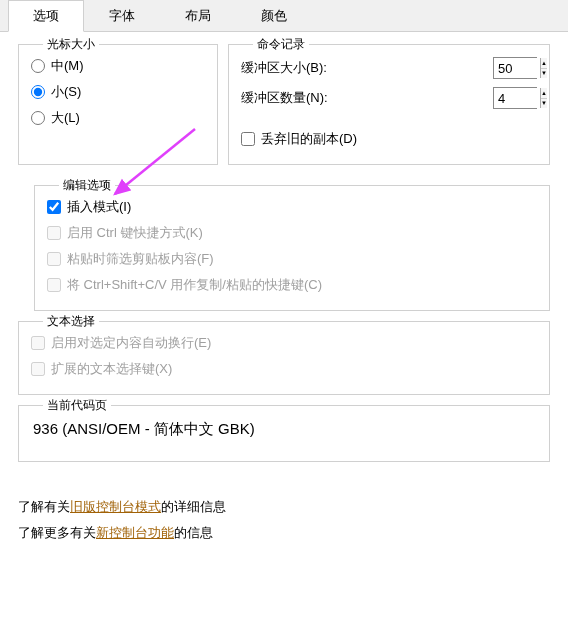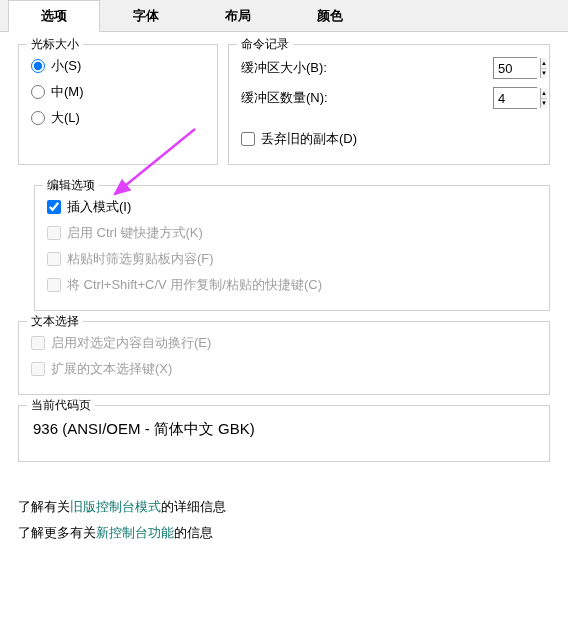--- a/index.html
+++ b/index.html
@@ -15,27 +15,26 @@
     overflow: hidden;
   }
   .tabs {
     display: flex;
     border-bottom: 1px solid #d0d0d0;
     background: #f0f0f0;
     padding-left: 8px;
     position: relative;
   }
   .tab {
-    padding: 6px 32px;
+    padding: 6px 24px;
     border: 1px solid transparent;
     border-bottom: none;
     font-size: 13px;
     cursor: pointer;
     position: relative;
-    font-weight: bold;
   }
   .tab.active {
     background: #ffffff;
     border: 1px solid #d0d0d0;
     border-bottom: 1px solid #ffffff;
     margin-bottom: -1px;
   }
   .content {
     padding: 12px 18px;
     background: #fff;
@@ -47,21 +46,21 @@
   }
   .fieldset {
     border: 1px solid #d0d0d0;
     padding: 8px 12px 12px 12px;
     position: relative;
     margin-bottom: 10px;
   }
   .fieldset-title {
     position: absolute;
     top: -9px;
-    left: 8px;
+    left: 24px;
     background: #fff;
     padding: 0 4px;
     font-size: 12px;
     font-family: Liberation Serif, serif;
   }
   .cursor-box { width: 200px; }
   .cmd-box { flex: 1; }
   .radio-item, .check-item {
     display: flex;
     align-items: center;
@@ -112,21 +111,21 @@
   }
   .spinbtn:last-child { border-bottom: none; }
   .codepage {
     padding: 6px 2px 10px 2px;
     font-size: 15px;
   }
   .bottom {
     padding: 6px 18px 12px 18px;
     font-size: 13px;
   }
-  .linktext { color: #0f766e; cursor: pointer; }
+  .linktext { color: #a16207; text-decoration: underline; cursor: pointer; }
   .para { margin: 8px 0; }
   .arrow-overlay {
     position: absolute;
     pointer-events: none;
     z-index: 10;
   }
   input[type="radio"], input[type="checkbox"] {
     width: 14px; height: 14px; margin: 0 6px 0 0;
   }
 </style>
@@ -139,26 +138,26 @@
   <div class="tab">布局</div>
   <div class="tab">颜色</div>
 </div>
 
 <div class="content">
 
   <div class="row-top">
     <div class="fieldset cursor-box">
       <span class="fieldset-title">光标大小</span>
       <label class="radio-item">
+        <input type="radio" name="csize" style="">
+        <span>中(M)</span>
+      </label>
+      <label class="radio-item">
         <input type="radio" name="csize" checked="" style="">
         <span>小(S)</span>
-      </label>
-      <label class="radio-item">
-        <input type="radio" name="csize" style="">
-        <span>中(M)</span>
       </label>
       <label class="radio-item">
         <input type="radio" name="csize" style="">
         <span>大(L)</span>
       </label>
     </div>
 
     <div class="fieldset cmd-box">
       <span class="fieldset-title">命令记录</span>
       <div class="cmd-row">

